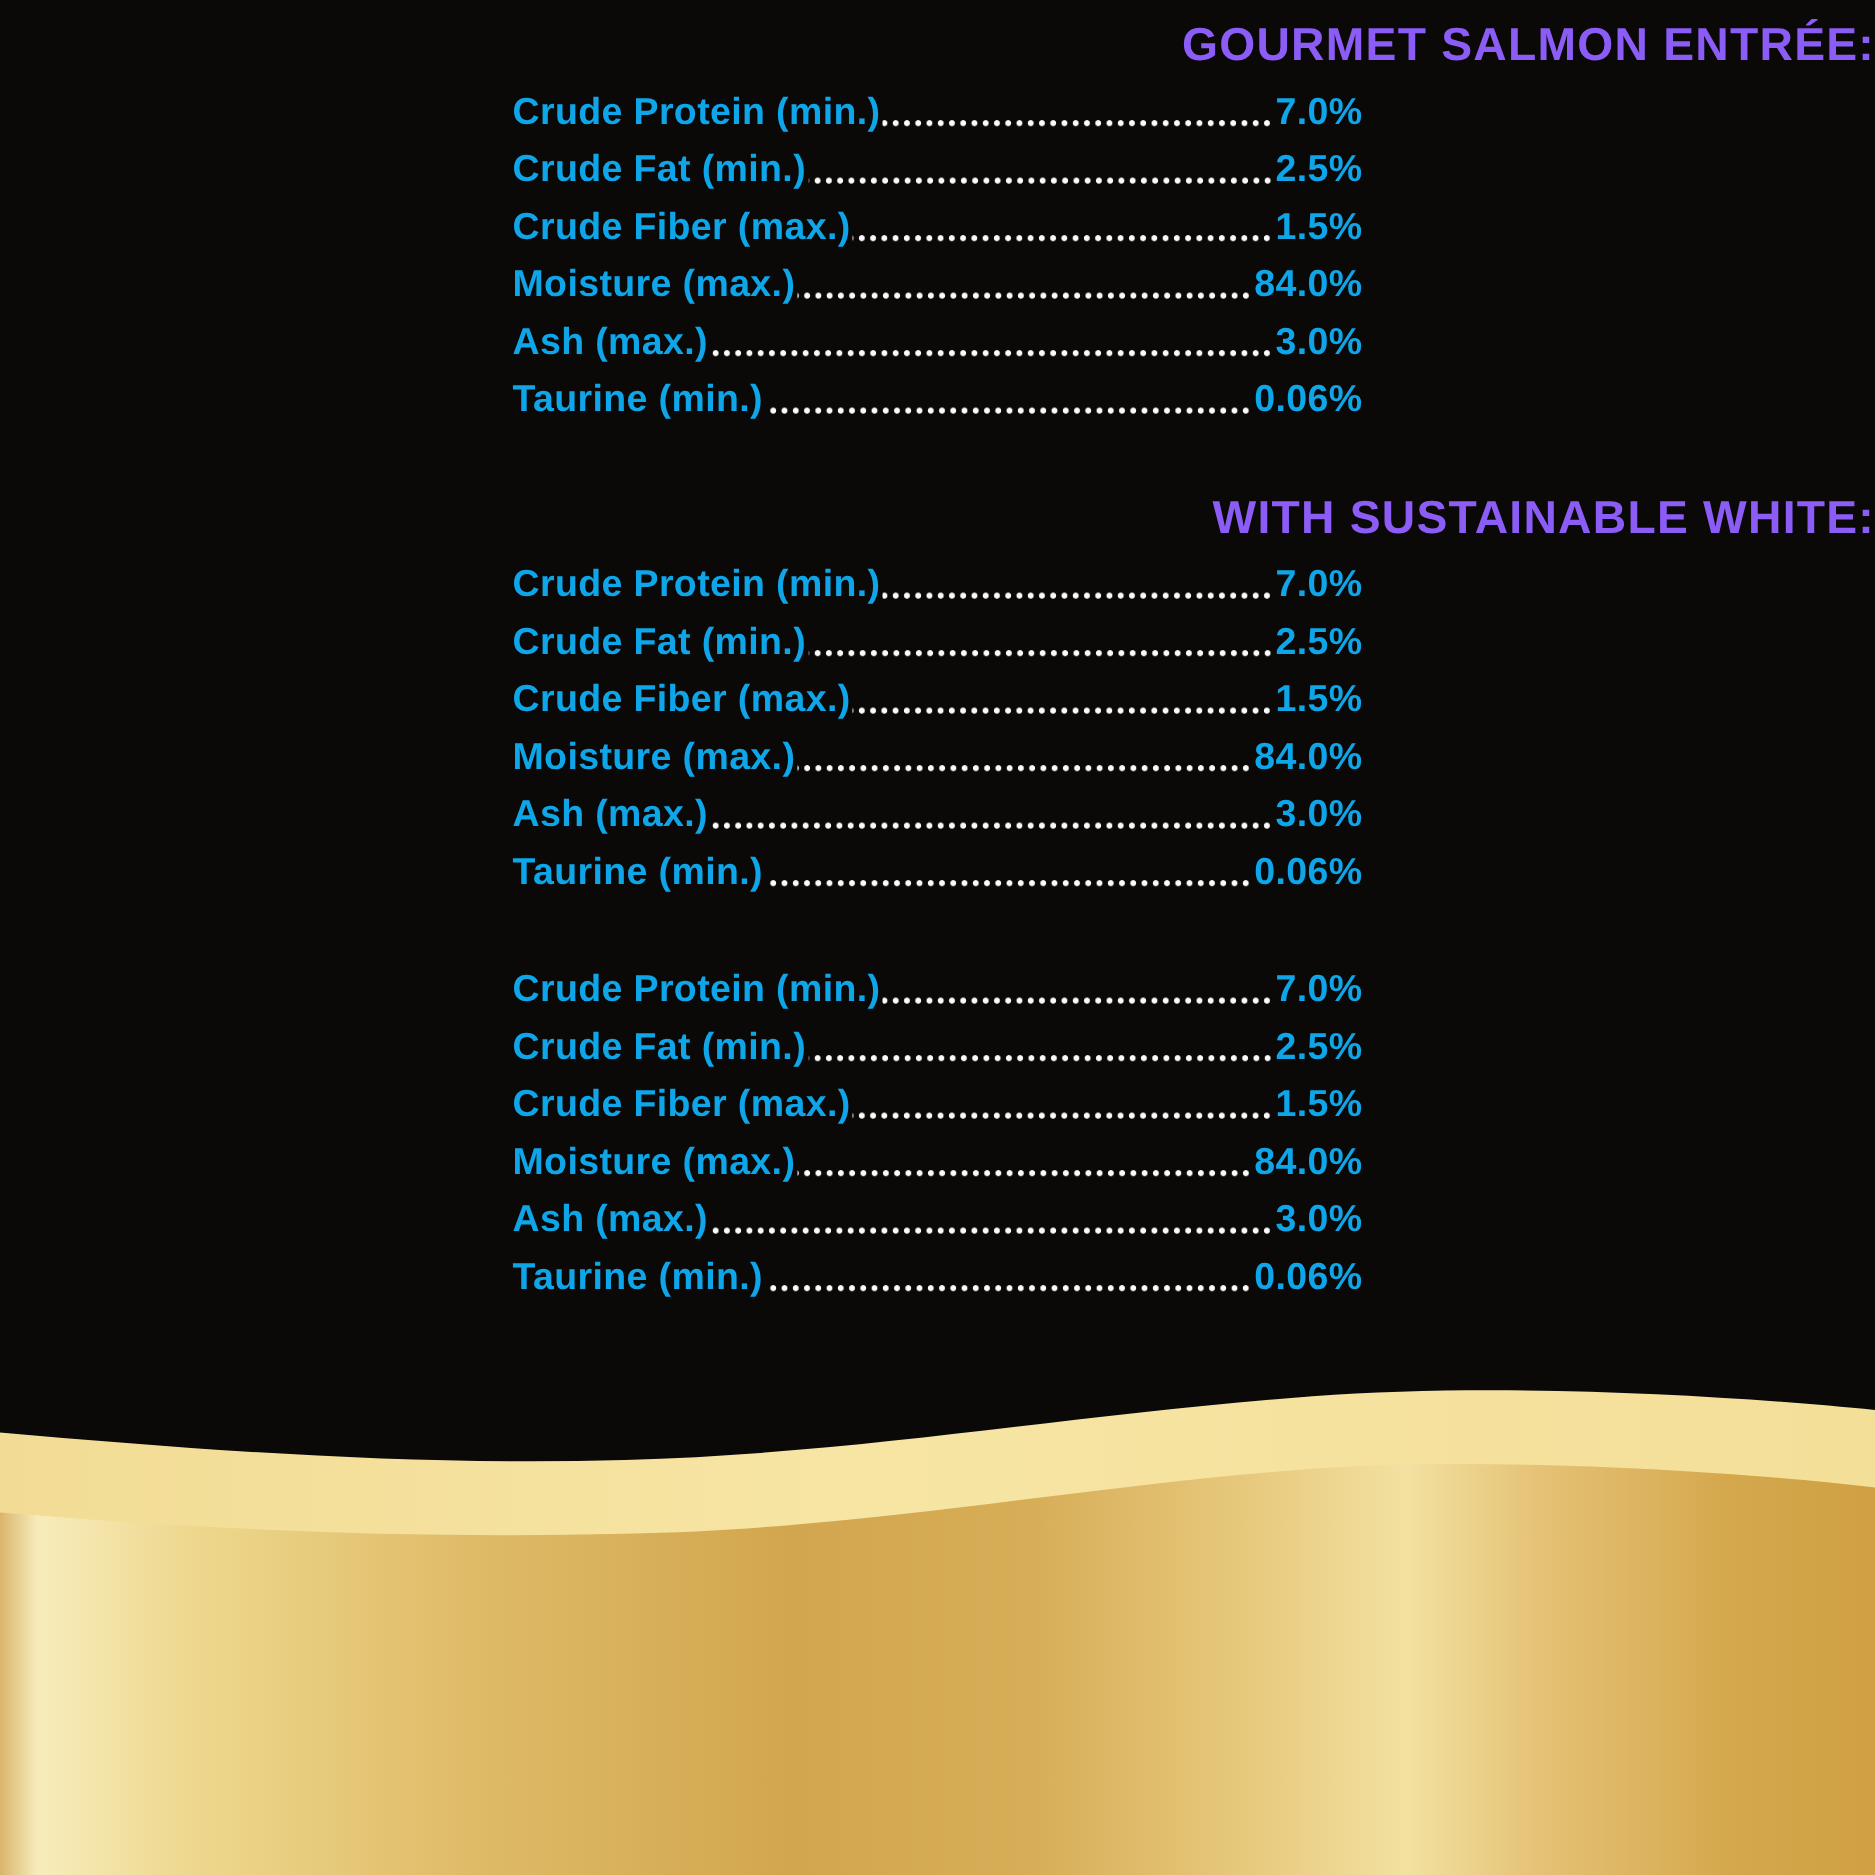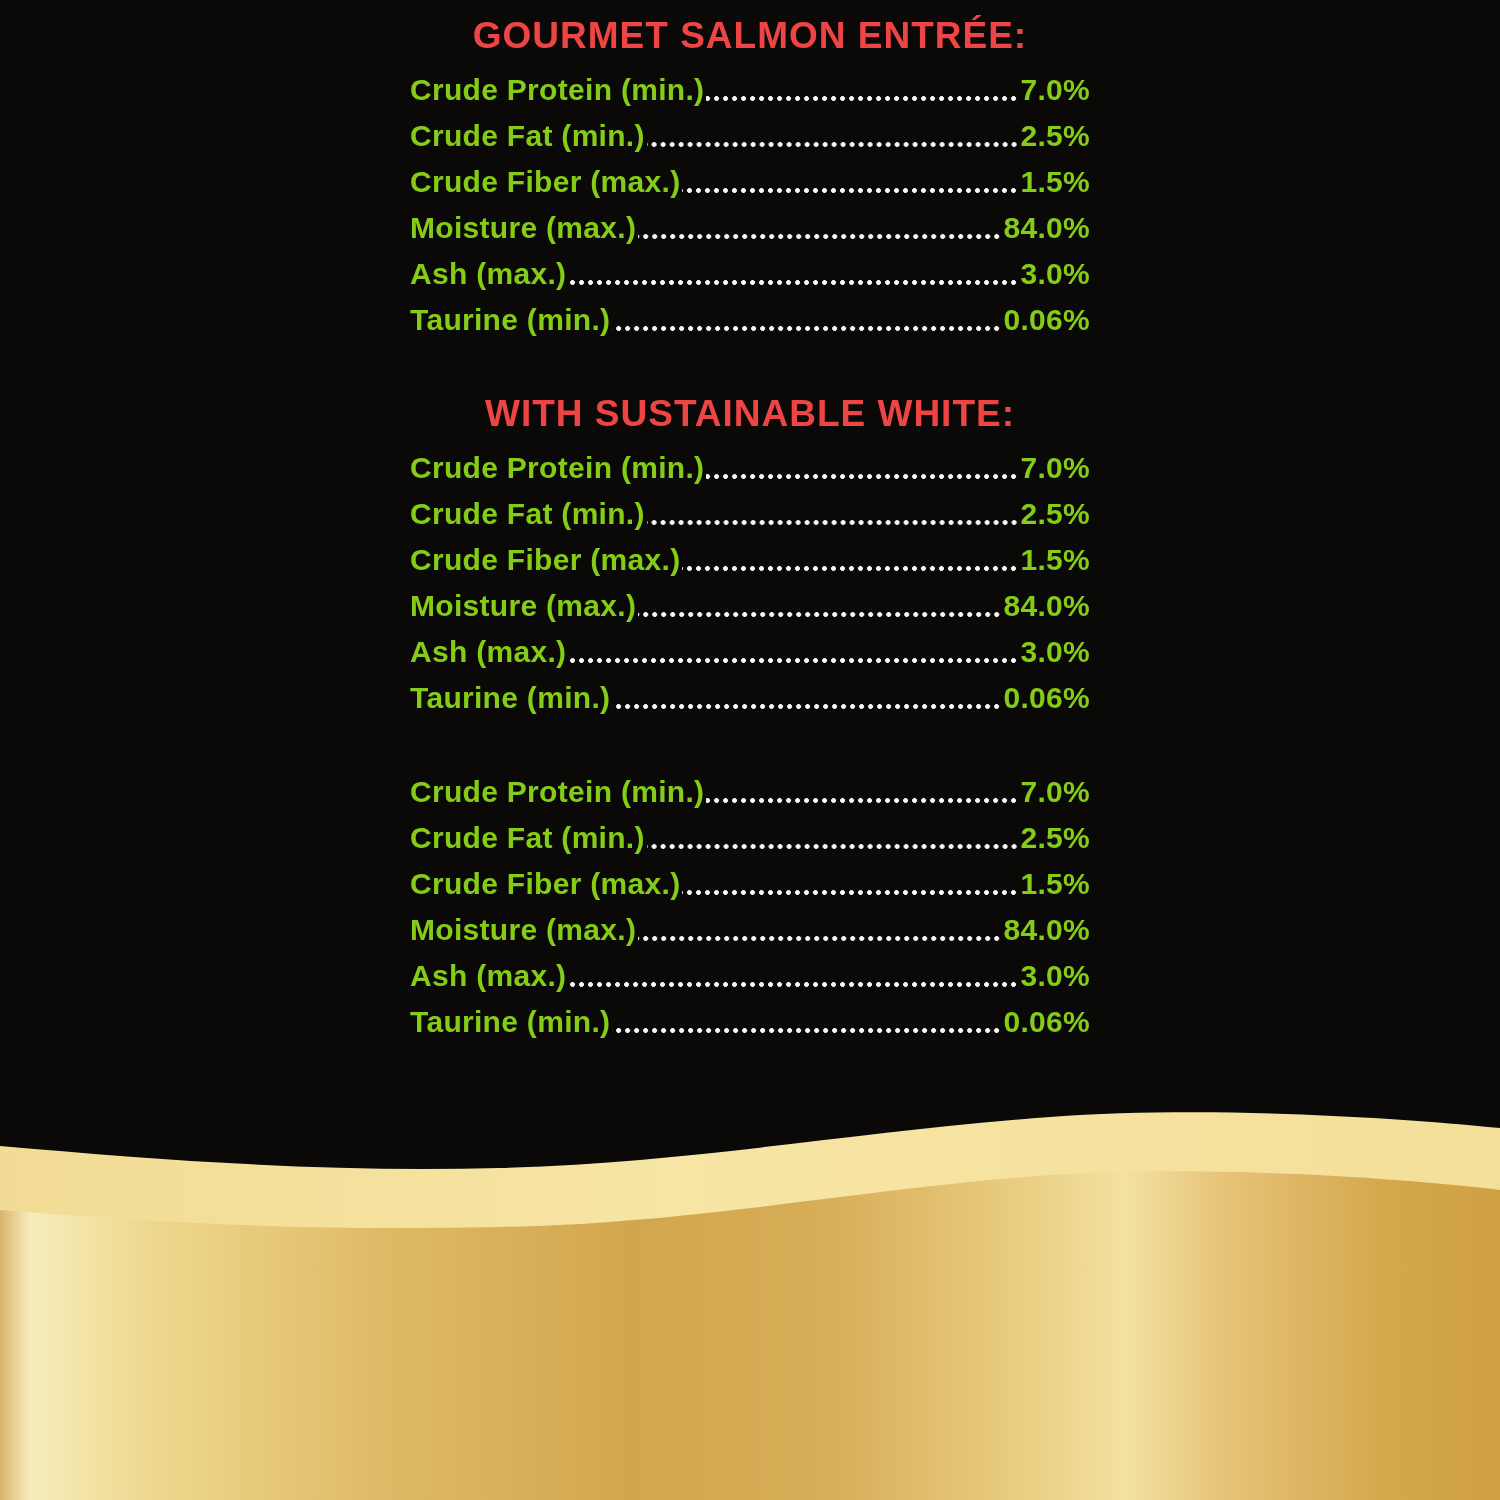--- a/index.html
+++ b/index.html
@@ -10,35 +10,35 @@
     overflow:hidden;
     font-family:"Liberation Sans","DejaVu Sans",sans-serif;
   }
   #panel{
     position:absolute;top:0;left:0;width:100%;
     padding-top:13px;
   }
   .section{margin-top:48px;}
   .section:first-child{margin-top:0;}
   .section-title{
-    text-align:center;
+    text-align:right;
     font-size:37px;
     font-weight:800;
     letter-spacing:1px;
     line-height:46px;
-    color:#ef4444;
+    color:#8b5cf6;
     margin-bottom:8px;
     white-space:nowrap;
   }
   .rows{width:680px;margin:0 auto;}
   .row{
     display:flex;
     align-items:flex-end;
     height:46px;
-    color:#84cc16;
+    color:#0ea5e9;
     font-size:30px;
     font-weight:600;
     letter-spacing:.3px;
   }
   .lbl,.val{line-height:46px;white-space:nowrap;}
   .leader{
     flex:1;
     height:5px;
     margin:0 2px 12px 2px;
     background-image:radial-gradient(circle at 50% 50%, #fafafa 2.1px, transparent 2.7px);

